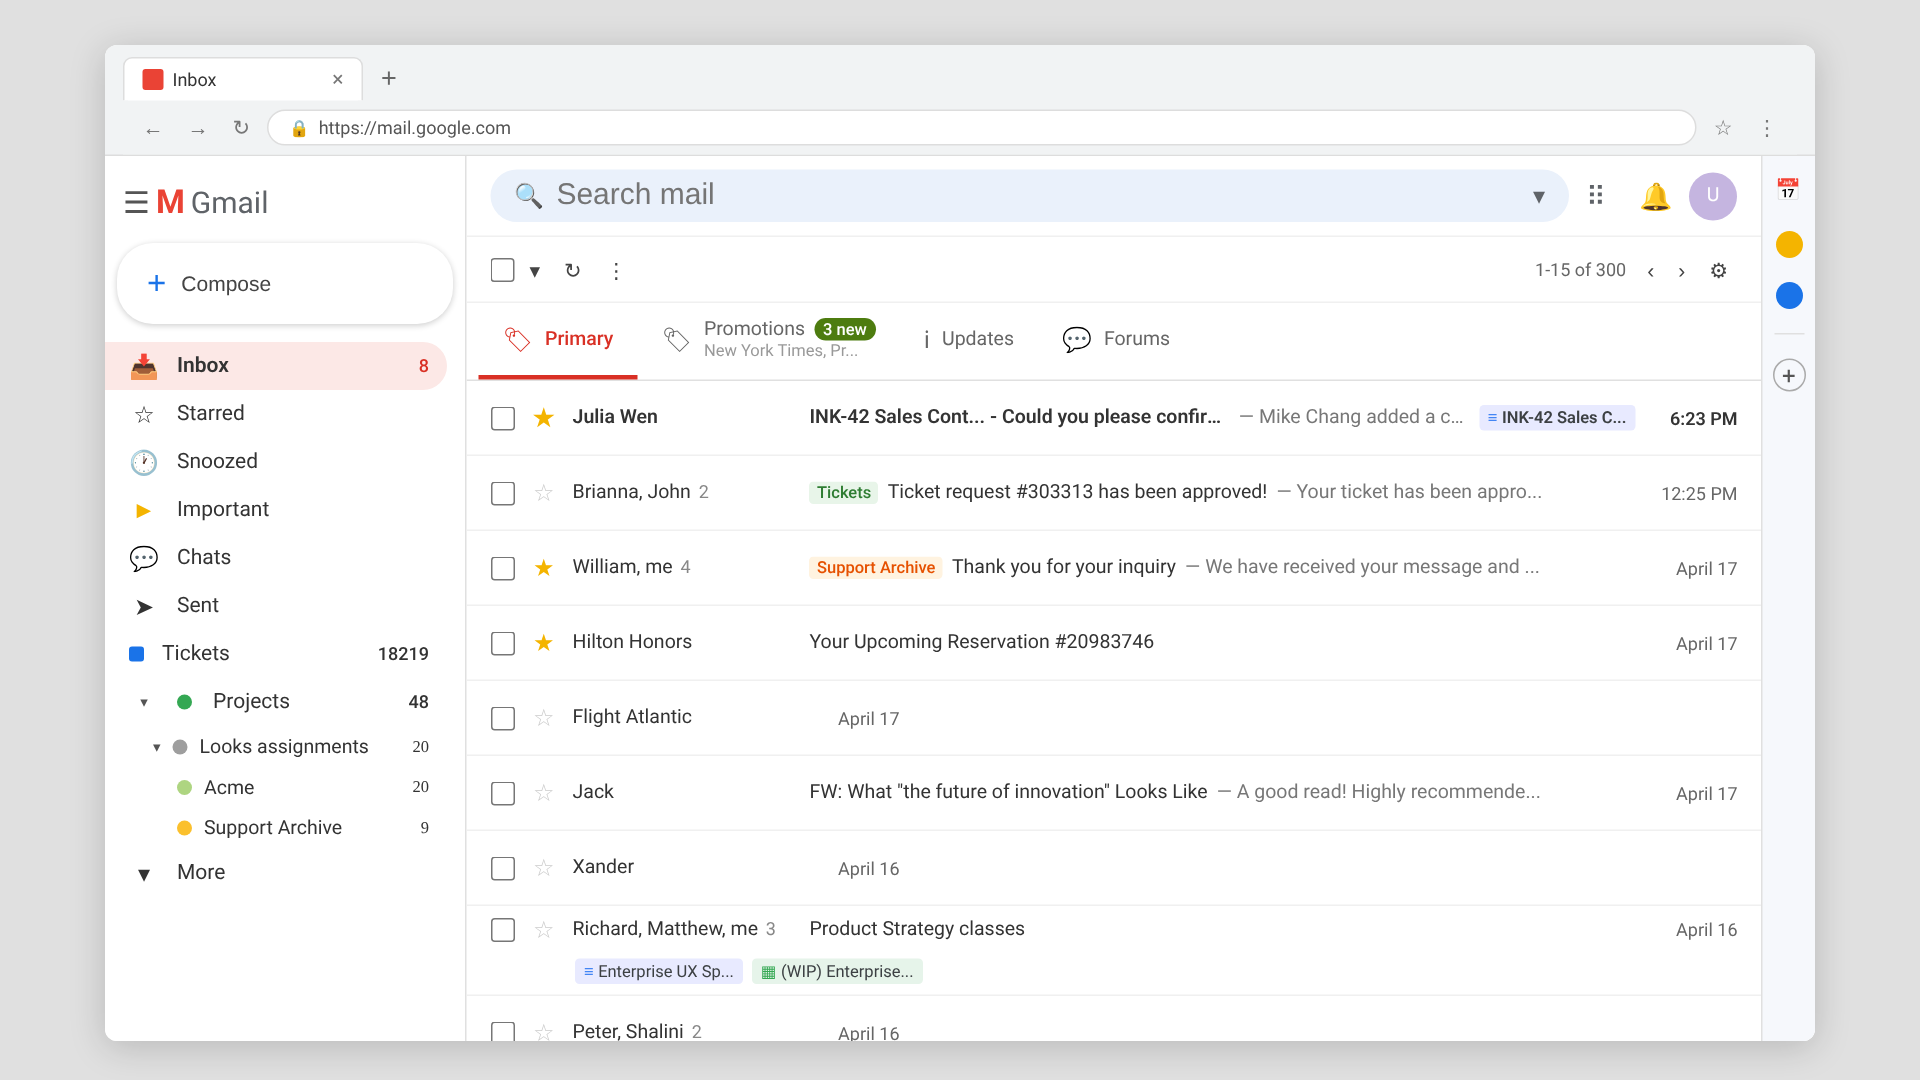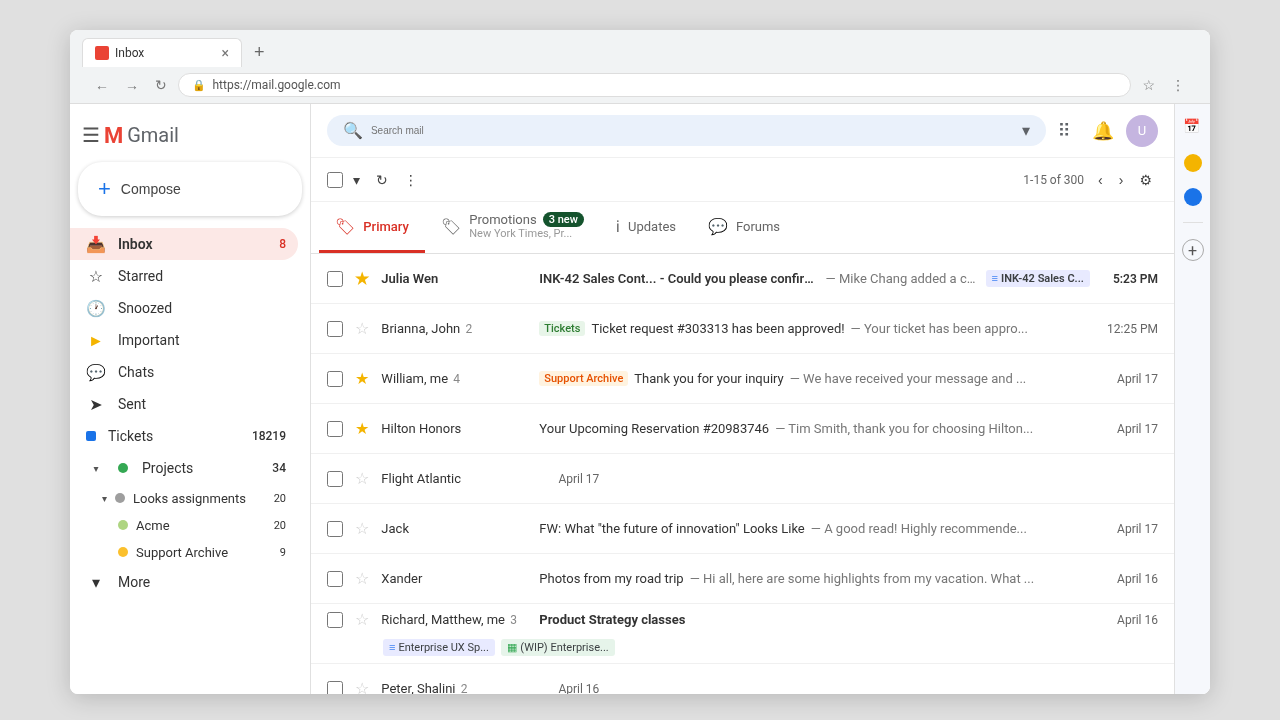--- a/index.html
+++ b/index.html
@@ -145,21 +145,21 @@
       flex: 1;
       max-width: 640px;
       display: flex;
       align-items: center;
       background: #eaf1fb;
       border-radius: 24px;
       padding: 6px 16px;
       gap: 8px;
     }
     .search-bar input {
-      border: none; background: transparent; outline: none; flex: 1; font-size: 10px; color: #333;
+      border: none; background: transparent; outline: none; flex: 1; font-size: 20px; color: #333;
     }
     .search-icon { color: #5f6368; font-size: 16px; }
     .search-dropdown { color: #5f6368; cursor: pointer; font-size: 16px; }
     .header-icons {
       display: flex; align-items: center; gap: 4px; margin-left: auto;
     }
     .header-icon-btn {
       background: none; border: none; cursor: pointer; color: #5f6368;
       width: 36px; height: 36px; border-radius: 50%;
       display: flex; align-items: center; justify-content: center;
@@ -230,21 +230,21 @@
       gap: 8px;
       padding: 3px 12px 3px 32px;
       border-radius: 0 24px 24px 0;
       cursor: pointer;
       font-size: 13px;
       color: #333;
       height: 28px;
       margin-right: 12px;
     }
     .nav-sub-label { flex: 1; }
-    .nav-sub-badge { font-size: 11px; color: #333; }
+    .nav-sub-badge { font-size: 11px; color: #333; font-family: Liberation Serif, serif; }
 
     .nav-sub-sub-item {
       display: flex;
       align-items: center;
       gap: 8px;
       padding: 3px 12px 3px 48px;
       border-radius: 0 24px 24px 0;
       cursor: pointer;
       font-size: 13px;
       color: #333;
@@ -293,21 +293,21 @@
       padding: 10px 16px;
       cursor: pointer;
       border-bottom: 3px solid transparent;
       font-size: 13px;
       color: #666;
       white-space: nowrap;
     }
     .mail-tab.active { color: #d93025; border-bottom-color: #d93025; font-weight: 500; }
     .mail-tab .tab-icon { font-size: 16px; }
     .tab-badge {
-      background: #14532d; color: #fff;
+      background: #4d7c0f; color: #fff;
       border-radius: 10px; padding: 1px 6px; font-size: 11px; font-weight: 500;
     }
     .tab-sub-text { font-size: 11px; color: #999; }
 
     
     .email-list {
       flex: 1;
       overflow-y: auto;
     }
     .email-row {
@@ -422,21 +422,21 @@
         <div class="nav-item">
           <span class="nav-icon" style="width:10px;height:10px;background:#1a73e8;border-radius:2px;display:inline-block;"></span>
           <span class="nav-label">Tickets</span>
           <span class="nav-badge">18219</span>
         </div>
 
         <div class="nav-item">
           <span class="nav-icon nav-expand">▾</span>
           <span style="width:10px;height:10px;background:#34a853;border-radius:50%;display:inline-block;margin-right:2px;"></span>
           <span class="nav-label">Projects</span>
-          <span class="nav-badge">34</span>
+          <span class="nav-badge">48</span>
         </div>
 
         <div class="nav-sub-item">
           <span class="nav-expand">▾</span>
           <span style="width:10px;height:10px;background:#9e9e9e;border-radius:50%;display:inline-block;"></span>
           <span class="nav-sub-label">Looks assignments</span>
           <span class="nav-sub-badge">20</span>
         </div>
 
         <div class="nav-sub-sub-item">
@@ -519,21 +519,21 @@
             <span class="email-star starred">★</span>
             <span class="email-sender">Julia Wen</span>
             <div class="email-subject-area">
               <span class="email-subject">INK-42 Sales Cont... - Could you please confirm the contract</span>
               <span class="email-snippet"> — Mike Chang added a comment</span>
             </div>
             <div class="email-attachment-doc">
               <span style="color:#4285f4;">≡</span>
               <span>INK-42 Sales C...</span>
             </div>
-            <span class="email-time unread">5:23 PM</span>
+            <span class="email-time unread">6:23 PM</span>
           </div>
 
           <div class="email-row">
             <input type="checkbox" class="email-cb" style="">
             <span class="email-star">☆</span>
             <span class="email-sender">Brianna, John <span class="email-count">2</span></span>
             <div class="email-subject-area">
               <span class="email-tag tag-tickets">Tickets</span>
               <span class="email-subject">Ticket request #303313 has been approved!</span>
               <span class="email-snippet"> — Your ticket has been appro...</span>
@@ -552,21 +552,20 @@
             </div>
             <span class="email-time">April 17</span>
           </div>
 
           <div class="email-row">
             <input type="checkbox" class="email-cb" style="">
             <span class="email-star starred">★</span>
             <span class="email-sender">Hilton Honors</span>
             <div class="email-subject-area">
               <span class="email-subject">Your Upcoming Reservation #20983746</span>
-              <span class="email-snippet"> — Tim Smith, thank you for choosing Hilton...</span>
             </div>
             <span class="email-time">April 17</span>
           </div>
 
           <div class="email-row">
             <input type="checkbox" class="email-cb" style="">
             <span class="email-star">☆</span>
             <span class="email-sender">Flight Atlantic</span>
             <span class="email-time">April 17</span>
           </div>
@@ -579,34 +578,30 @@
               <span class="email-subject">FW: What "the future of innovation" Looks Like</span>
               <span class="email-snippet"> — A good read! Highly recommende...</span>
             </div>
             <span class="email-time">April 17</span>
           </div>
 
           <div class="email-row">
             <input type="checkbox" class="email-cb" style="">
             <span class="email-star">☆</span>
             <span class="email-sender">Xander</span>
-            <div class="email-subject-area">
-              <span class="email-subject">Photos from my road trip</span>
-              <span class="email-snippet"> — Hi all, here are some highlights from my vacation. What ...</span>
-            </div>
             <span class="email-time">April 16</span>
           </div>
 
           <div class="email-row" style="height:60px; flex-direction:column; align-items:flex-start; padding: 6px 16px;">
             <div style="display:flex;align-items:center;width:100%;gap:8px;">
               <input type="checkbox" class="email-cb" style="">
               <span class="email-star">☆</span>
               <span class="email-sender">Richard, Matthew, me <span class="email-count">3</span></span>
               <div class="email-subject-area">
-                <span class="email-subject" style="font-weight:700;text-align:right;">Product Strategy classes</span>
+                <span class="email-subject" style="font-weight:400;text-align:right;">Product Strategy classes</span>
               </div>
               <span class="email-time">April 16</span>
             </div>
             <div style="display:flex;gap:6px;margin-left:56px;margin-top:2px;">
               <div class="email-attachment-doc">
                 <span style="color:#4285f4;">≡</span>
                 <span>Enterprise UX Sp...</span>
               </div>
               <div class="email-attachment-sheets">
                 <span style="color:#34a853;">▦</span>

